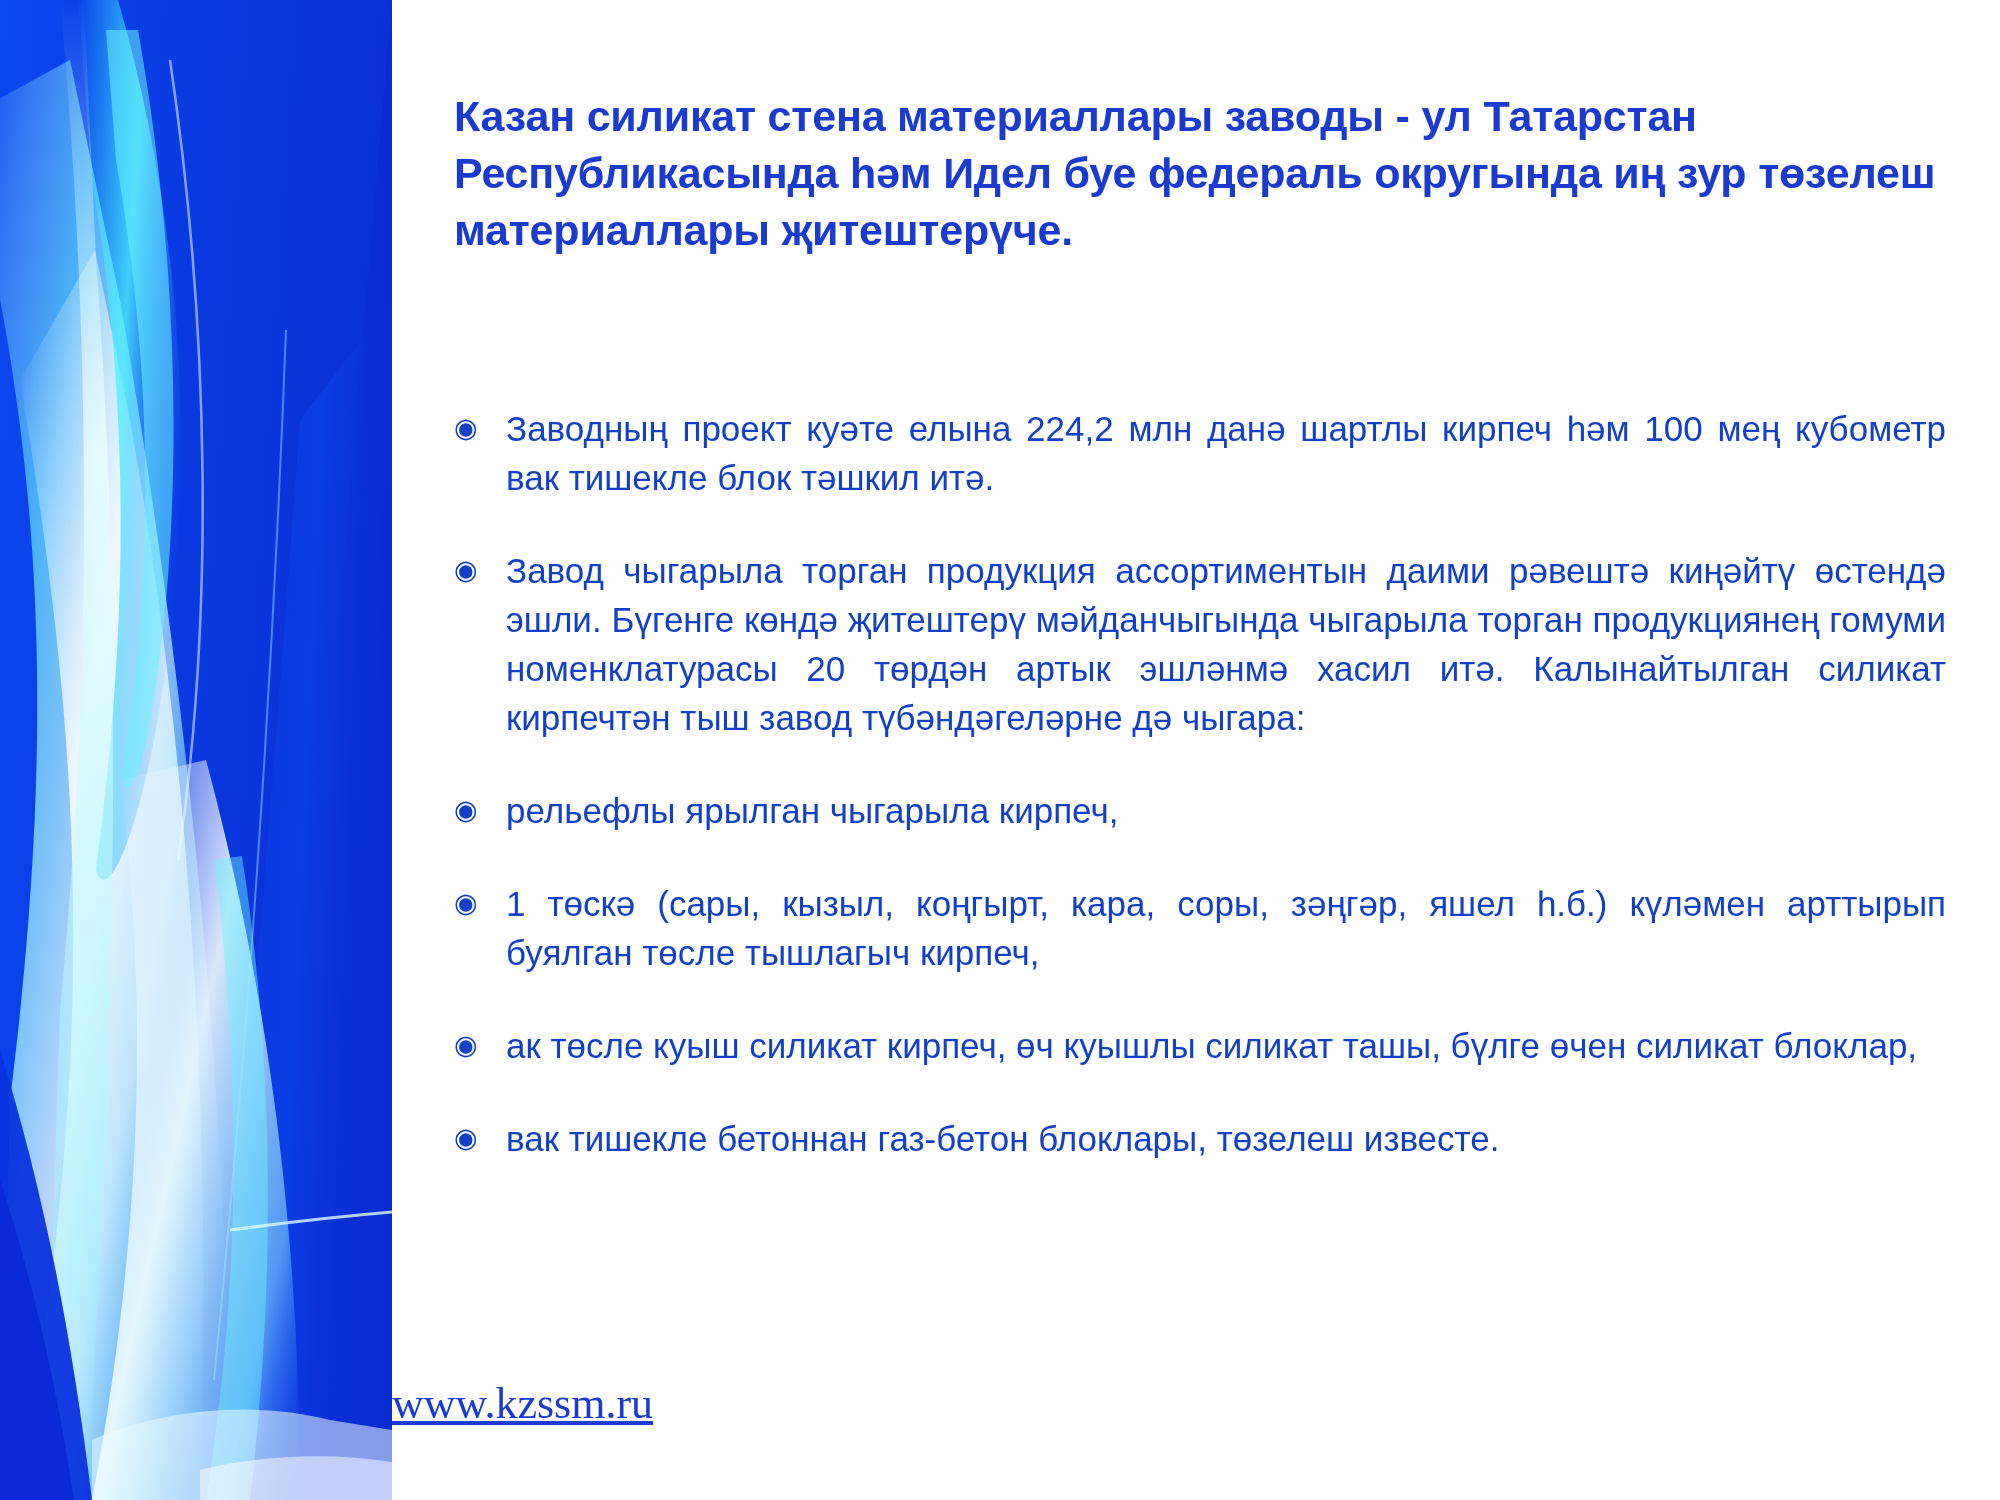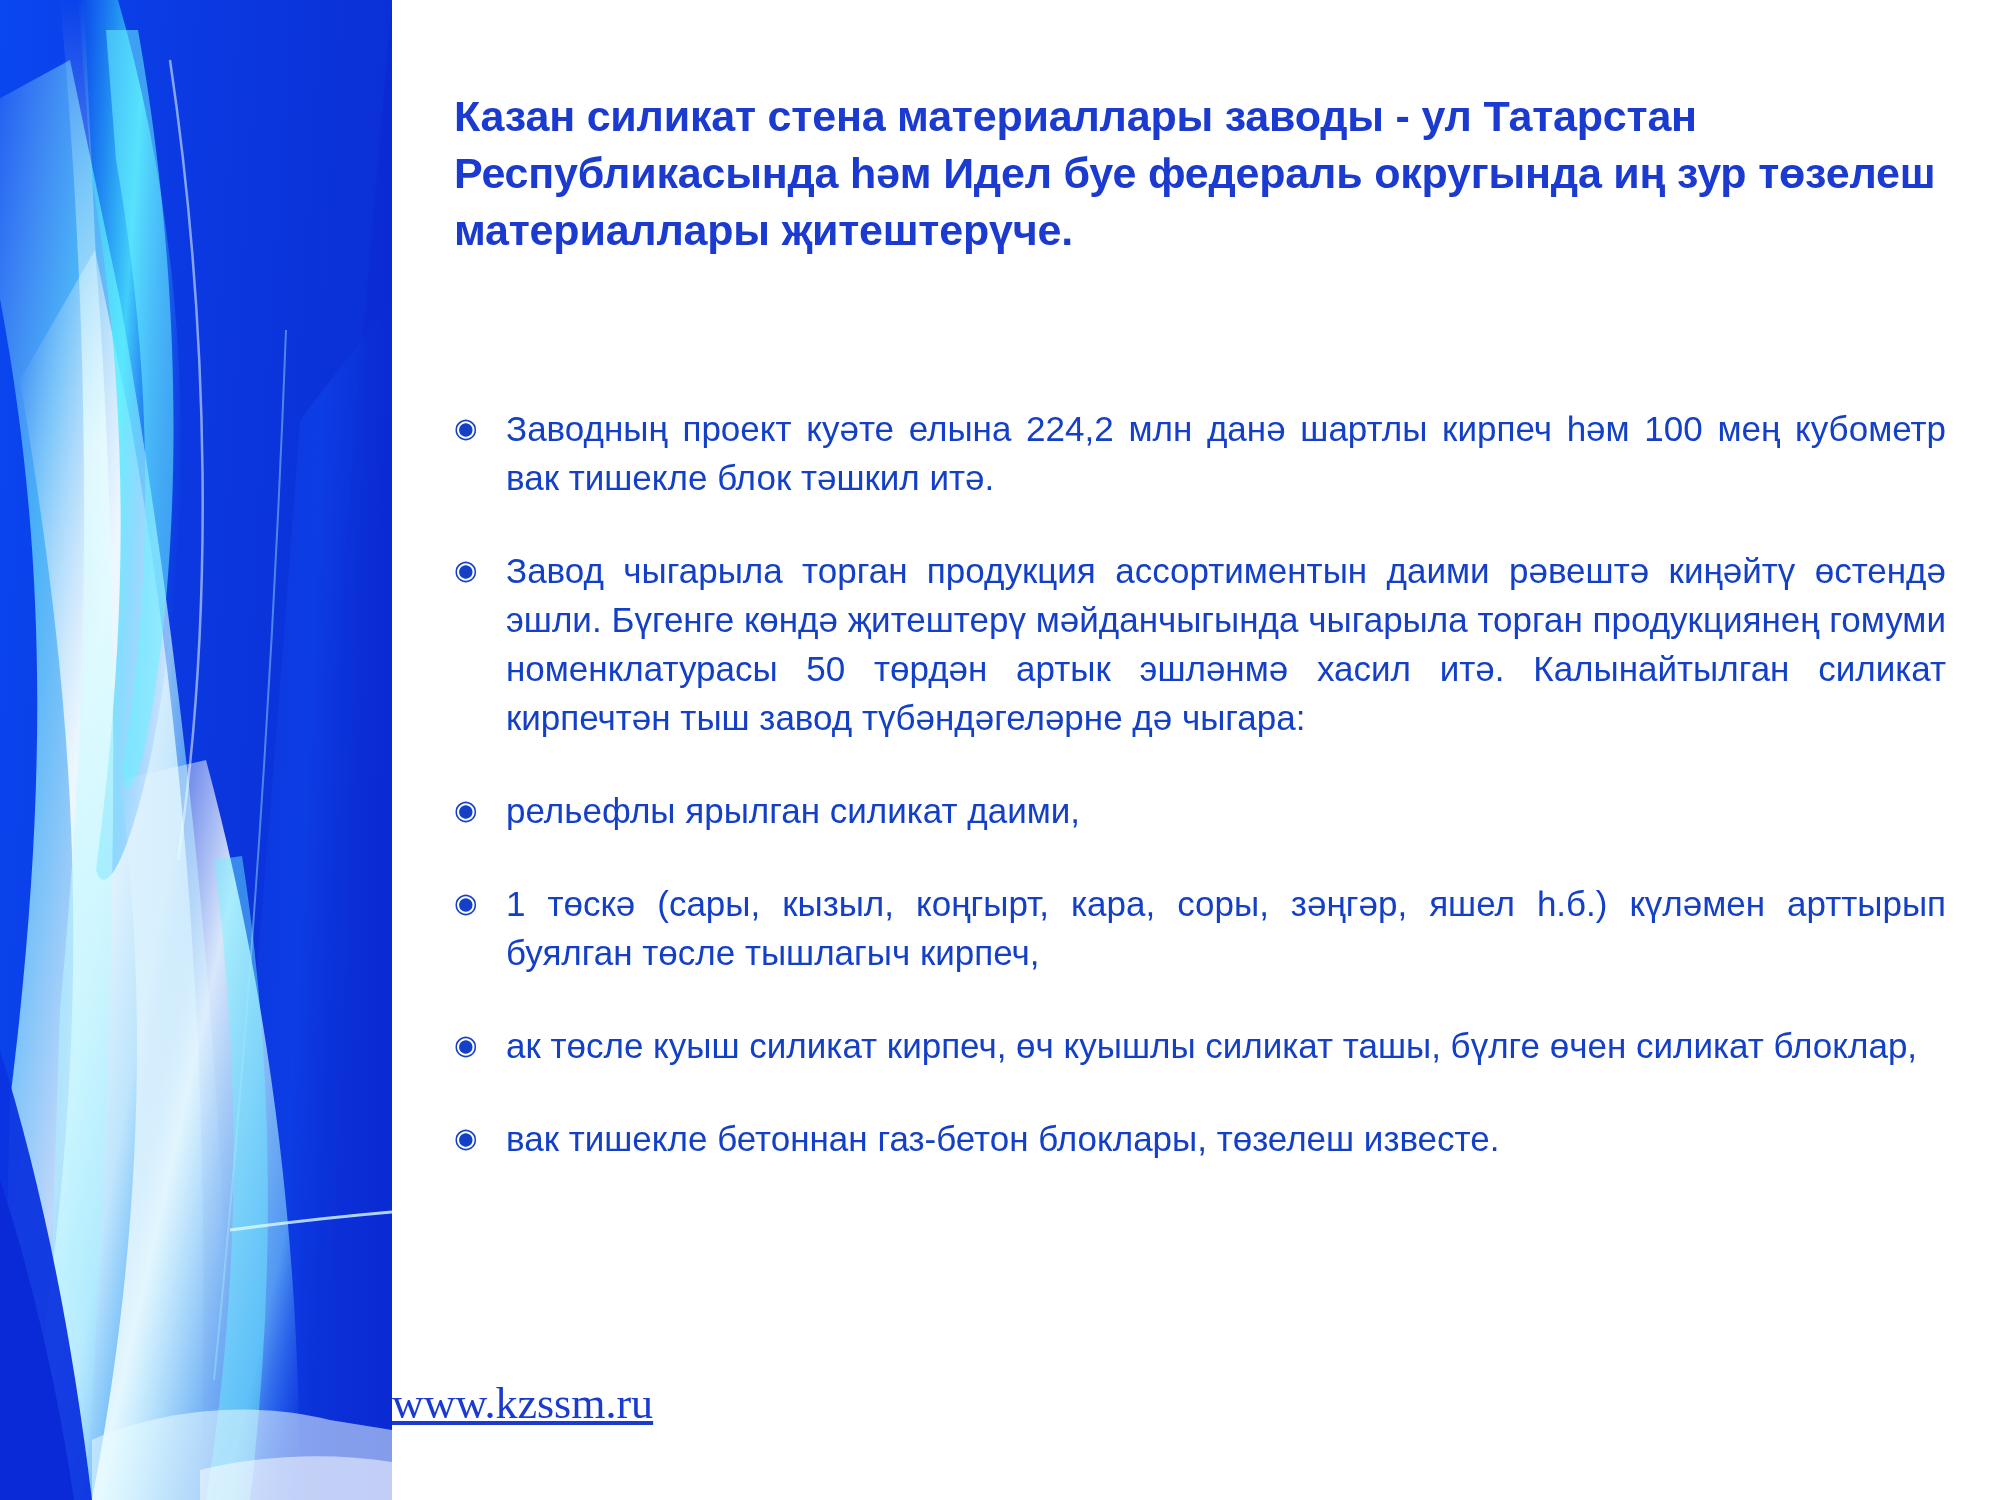--- a/index.html
+++ b/index.html
@@ -213,25 +213,25 @@
 
     <div class="slide-title">Казан силикат стена материаллары заводы - ул Татарстан Республикасында һәм Идел буе федераль округында иң зур төзелеш материаллары җитештерүче.</div>
 
     <ul class="body-list">
       <li class="bullet-item">
         <span class="bullet-marker">◉</span>
         <span class="bullet-text">Заводның проект куәте елына 224,2 млн данә шартлы кирпеч һәм 100 мең кубометр вак тишекле блок тәшкил итә.</span>
       </li>
       <li class="bullet-item">
         <span class="bullet-marker">◉</span>
-        <span class="bullet-text">Завод чыгарыла торган продукция ассортиментын даими рәвештә киңәйтү өстендә эшли. Бүгенге көндә җитештерү мәйданчыгында чыгарыла торган продукциянең гомуми номенклатурасы 50 төрдән артык эшләнмә хасил итә. Калынайтылган силикат кирпечтән тыш завод түбәндәгеләрне дә чыгара:</span>
+        <span class="bullet-text">Завод чыгарыла торган продукция ассортиментын даими рәвештә киңәйтү өстендә эшли. Бүгенге көндә җитештерү мәйданчыгында чыгарыла торган продукциянең гомуми номенклатурасы 20 төрдән артык эшләнмә хасил итә. Калынайтылган силикат кирпечтән тыш завод түбәндәгеләрне дә чыгара:</span>
       </li>
       <li class="bullet-item single">
         <span class="bullet-marker">◉</span>
-        <span class="bullet-text">рельефлы ярылган силикат даими,</span>
+        <span class="bullet-text">рельефлы ярылган чыгарыла кирпеч,</span>
       </li>
       <li class="bullet-item">
         <span class="bullet-marker">◉</span>
         <span class="bullet-text">1 төскә (сары, кызыл, коңгырт, кара, соры, зәңгәр, яшел һ.б.) күләмен арттырып буялган төсле тышлагыч кирпеч,</span>
       </li>
       <li class="bullet-item">
         <span class="bullet-marker">◉</span>
         <span class="bullet-text">ак төсле куыш силикат кирпеч, өч куышлы силикат ташы, бүлге өчен силикат блоклар,</span>
       </li>
       <li class="bullet-item single">

